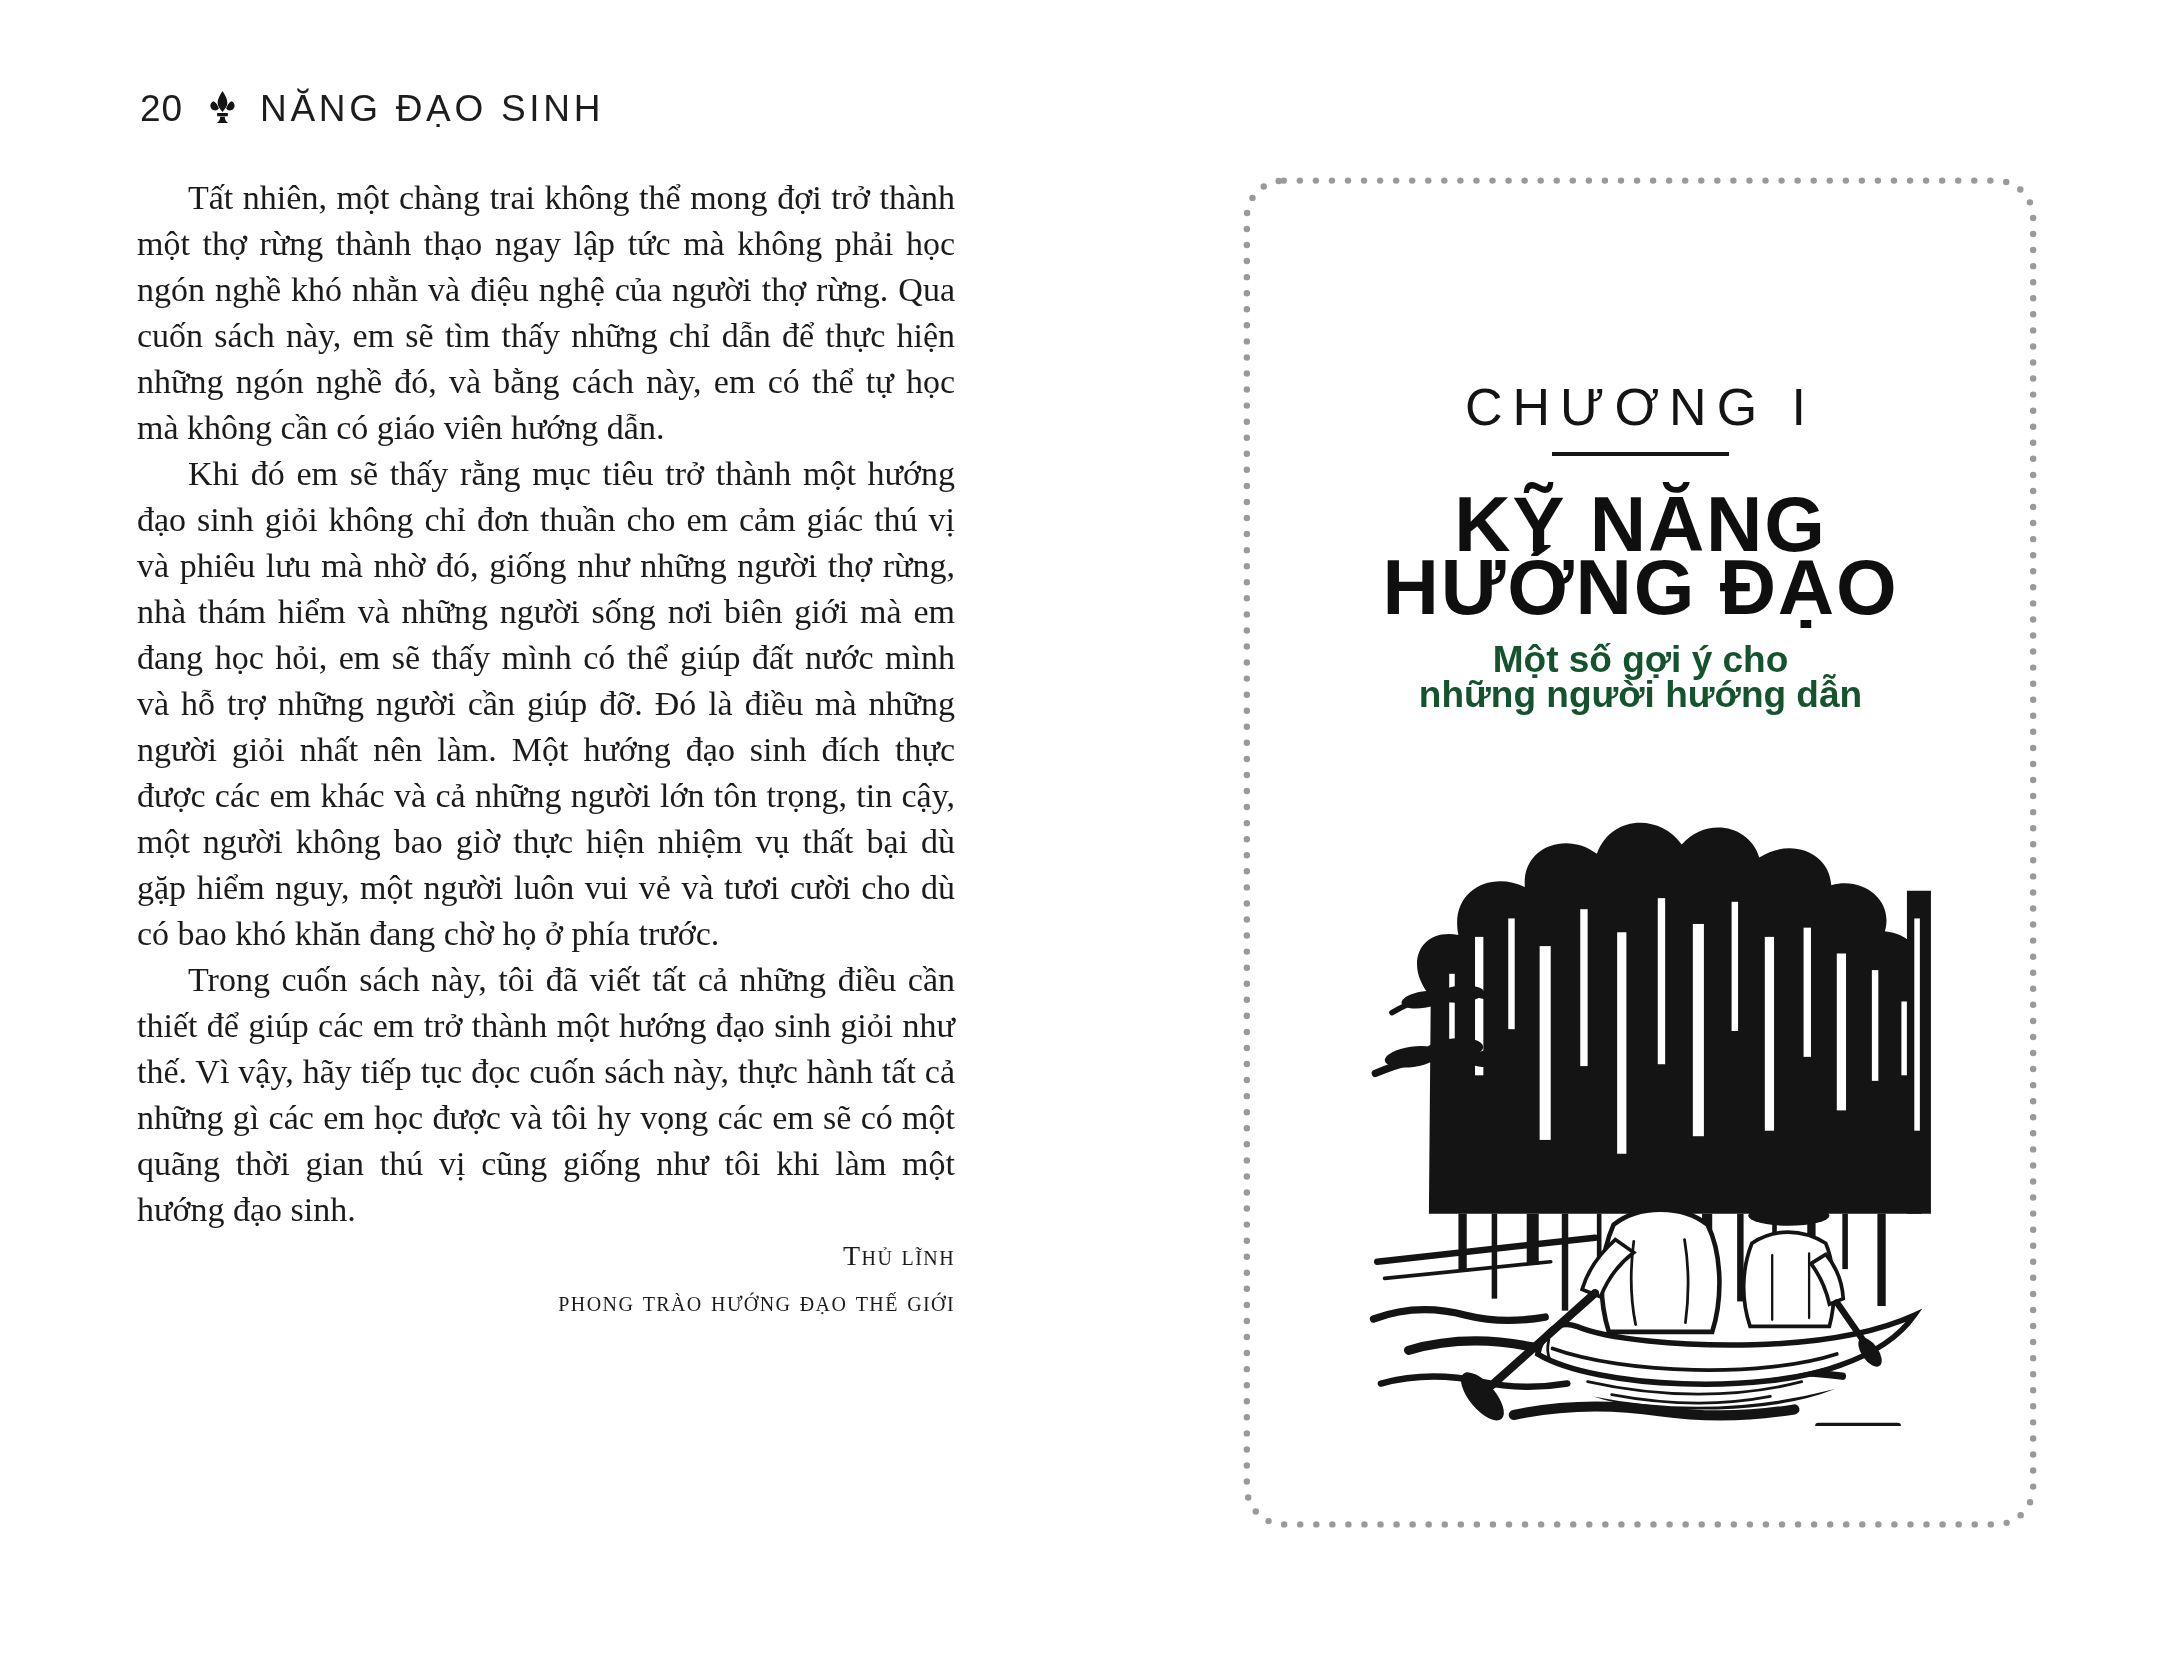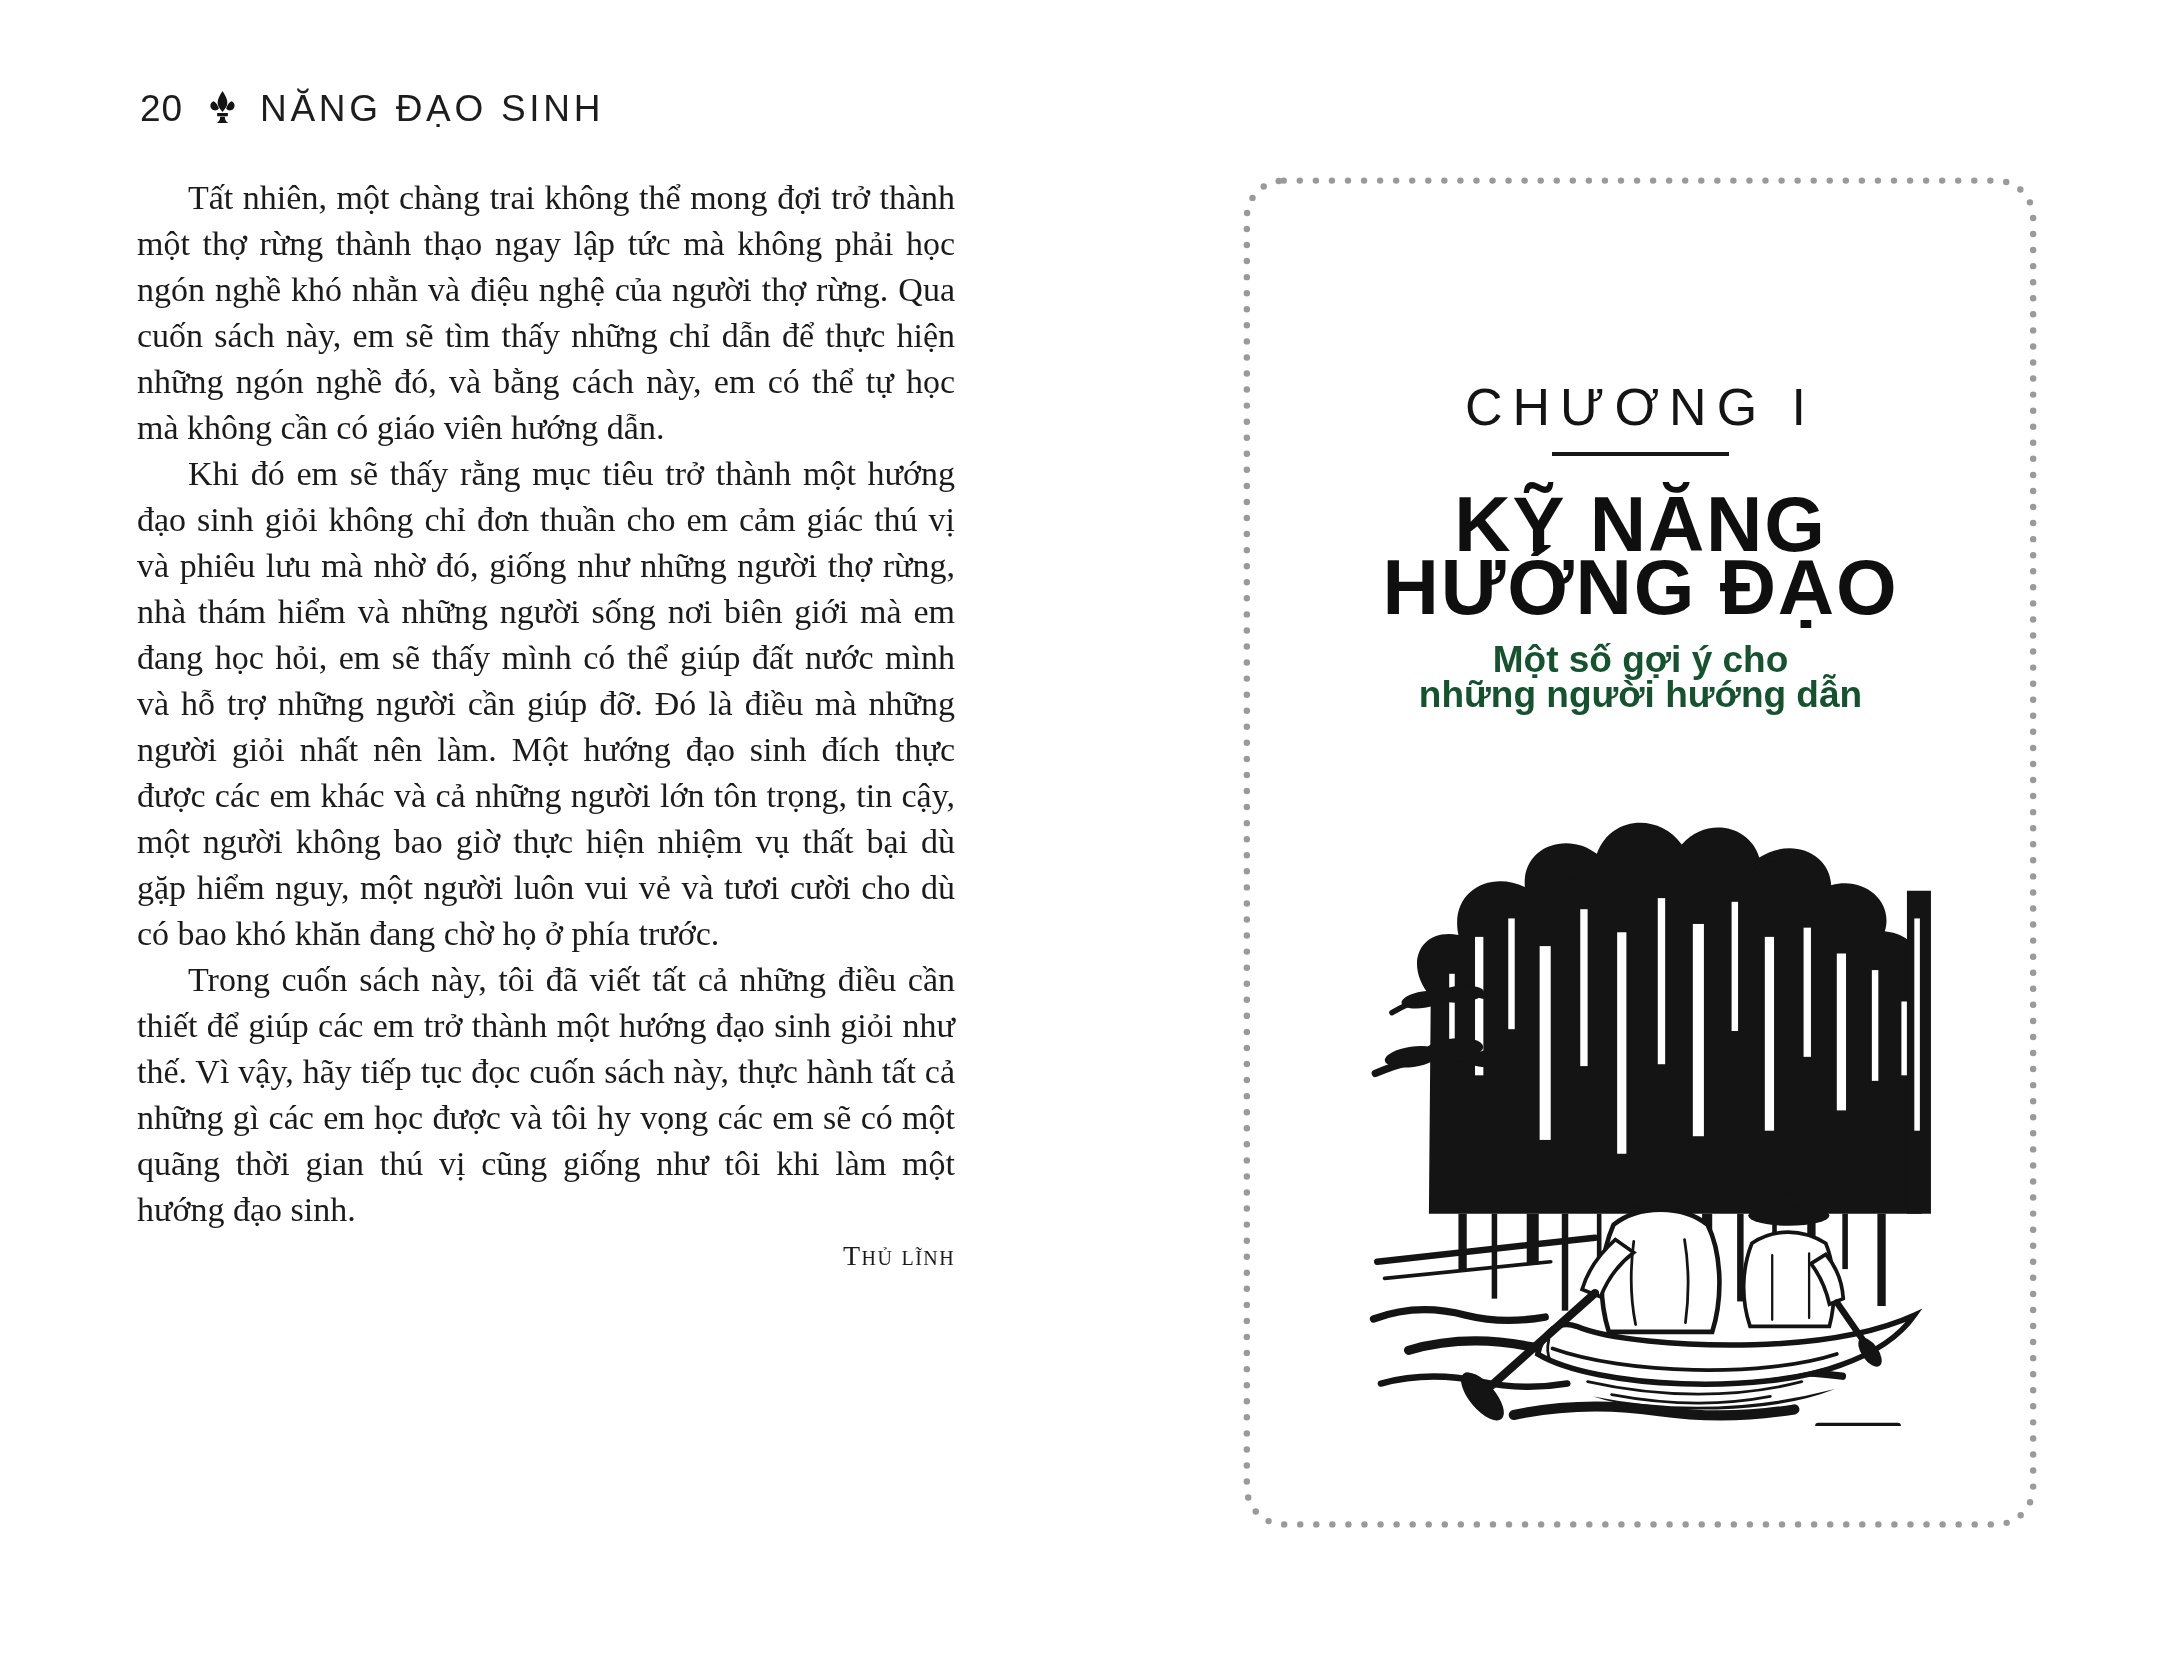--- a/index.html
+++ b/index.html
@@ -61,20 +61,21 @@
       </svg>
       <span>NĂNG ĐẠO SINH</span>
     </div>
 
     <div class="body-text">
       <p>Tất nhiên, một chàng trai không thể mong đợi trở thành một thợ rừng thành thạo ngay lập tức mà không phải học ngón nghề khó nhằn và điệu nghệ của người thợ rừng. Qua cuốn sách này, em sẽ tìm thấy những chỉ dẫn để thực hiện những ngón nghề đó, và bằng cách này, em có thể tự học mà không cần có giáo viên hướng dẫn.</p>
       <p>Khi đó em sẽ thấy rằng mục tiêu trở thành một hướng đạo sinh giỏi không chỉ đơn thuần cho em cảm giác thú vị và phiêu lưu mà nhờ đó, giống như những người thợ rừng, nhà thám hiểm và những người sống nơi biên giới mà em đang học hỏi, em sẽ thấy mình có thể giúp đất nước mình và hỗ trợ những người cần giúp đỡ. Đó là điều mà những người giỏi nhất nên làm. Một hướng đạo sinh đích thực được các em khác và cả những người lớn tôn trọng, tin cậy, một người không bao giờ thực hiện nhiệm vụ thất bại dù gặp hiểm nguy, một người luôn vui vẻ và tươi cười cho dù có bao khó khăn đang chờ họ ở phía trước.</p>
       <p>Trong cuốn sách này, tôi đã viết tất cả những điều cần thiết để giúp các em trở thành một hướng đạo sinh giỏi như thế. Vì vậy, hãy tiếp tục đọc cuốn sách này, thực hành tất cả những gì các em học được và tôi hy vọng các em sẽ có một quãng thời gian thú vị cũng giống như tôi khi làm một hướng đạo sinh.</p>
       <div class="signature">
         <div class="sig-line">Thủ lĩnh</div>
+        <div class="sig-line">phong trào hướng đạo thế giới</div>
       </div>
     </div>
   </div>
 
   <div>
 
     <svg class="dotted-frame" viewBox="0 0 862 1466" aria-hidden="true">
       <rect x="5" y="5" width="852" height="1456" rx="40" ry="40" fill="none" stroke="#9a9a9a" stroke-width="7" stroke-linecap="round" stroke-dasharray="0 17.4"></rect>
     </svg>
 

